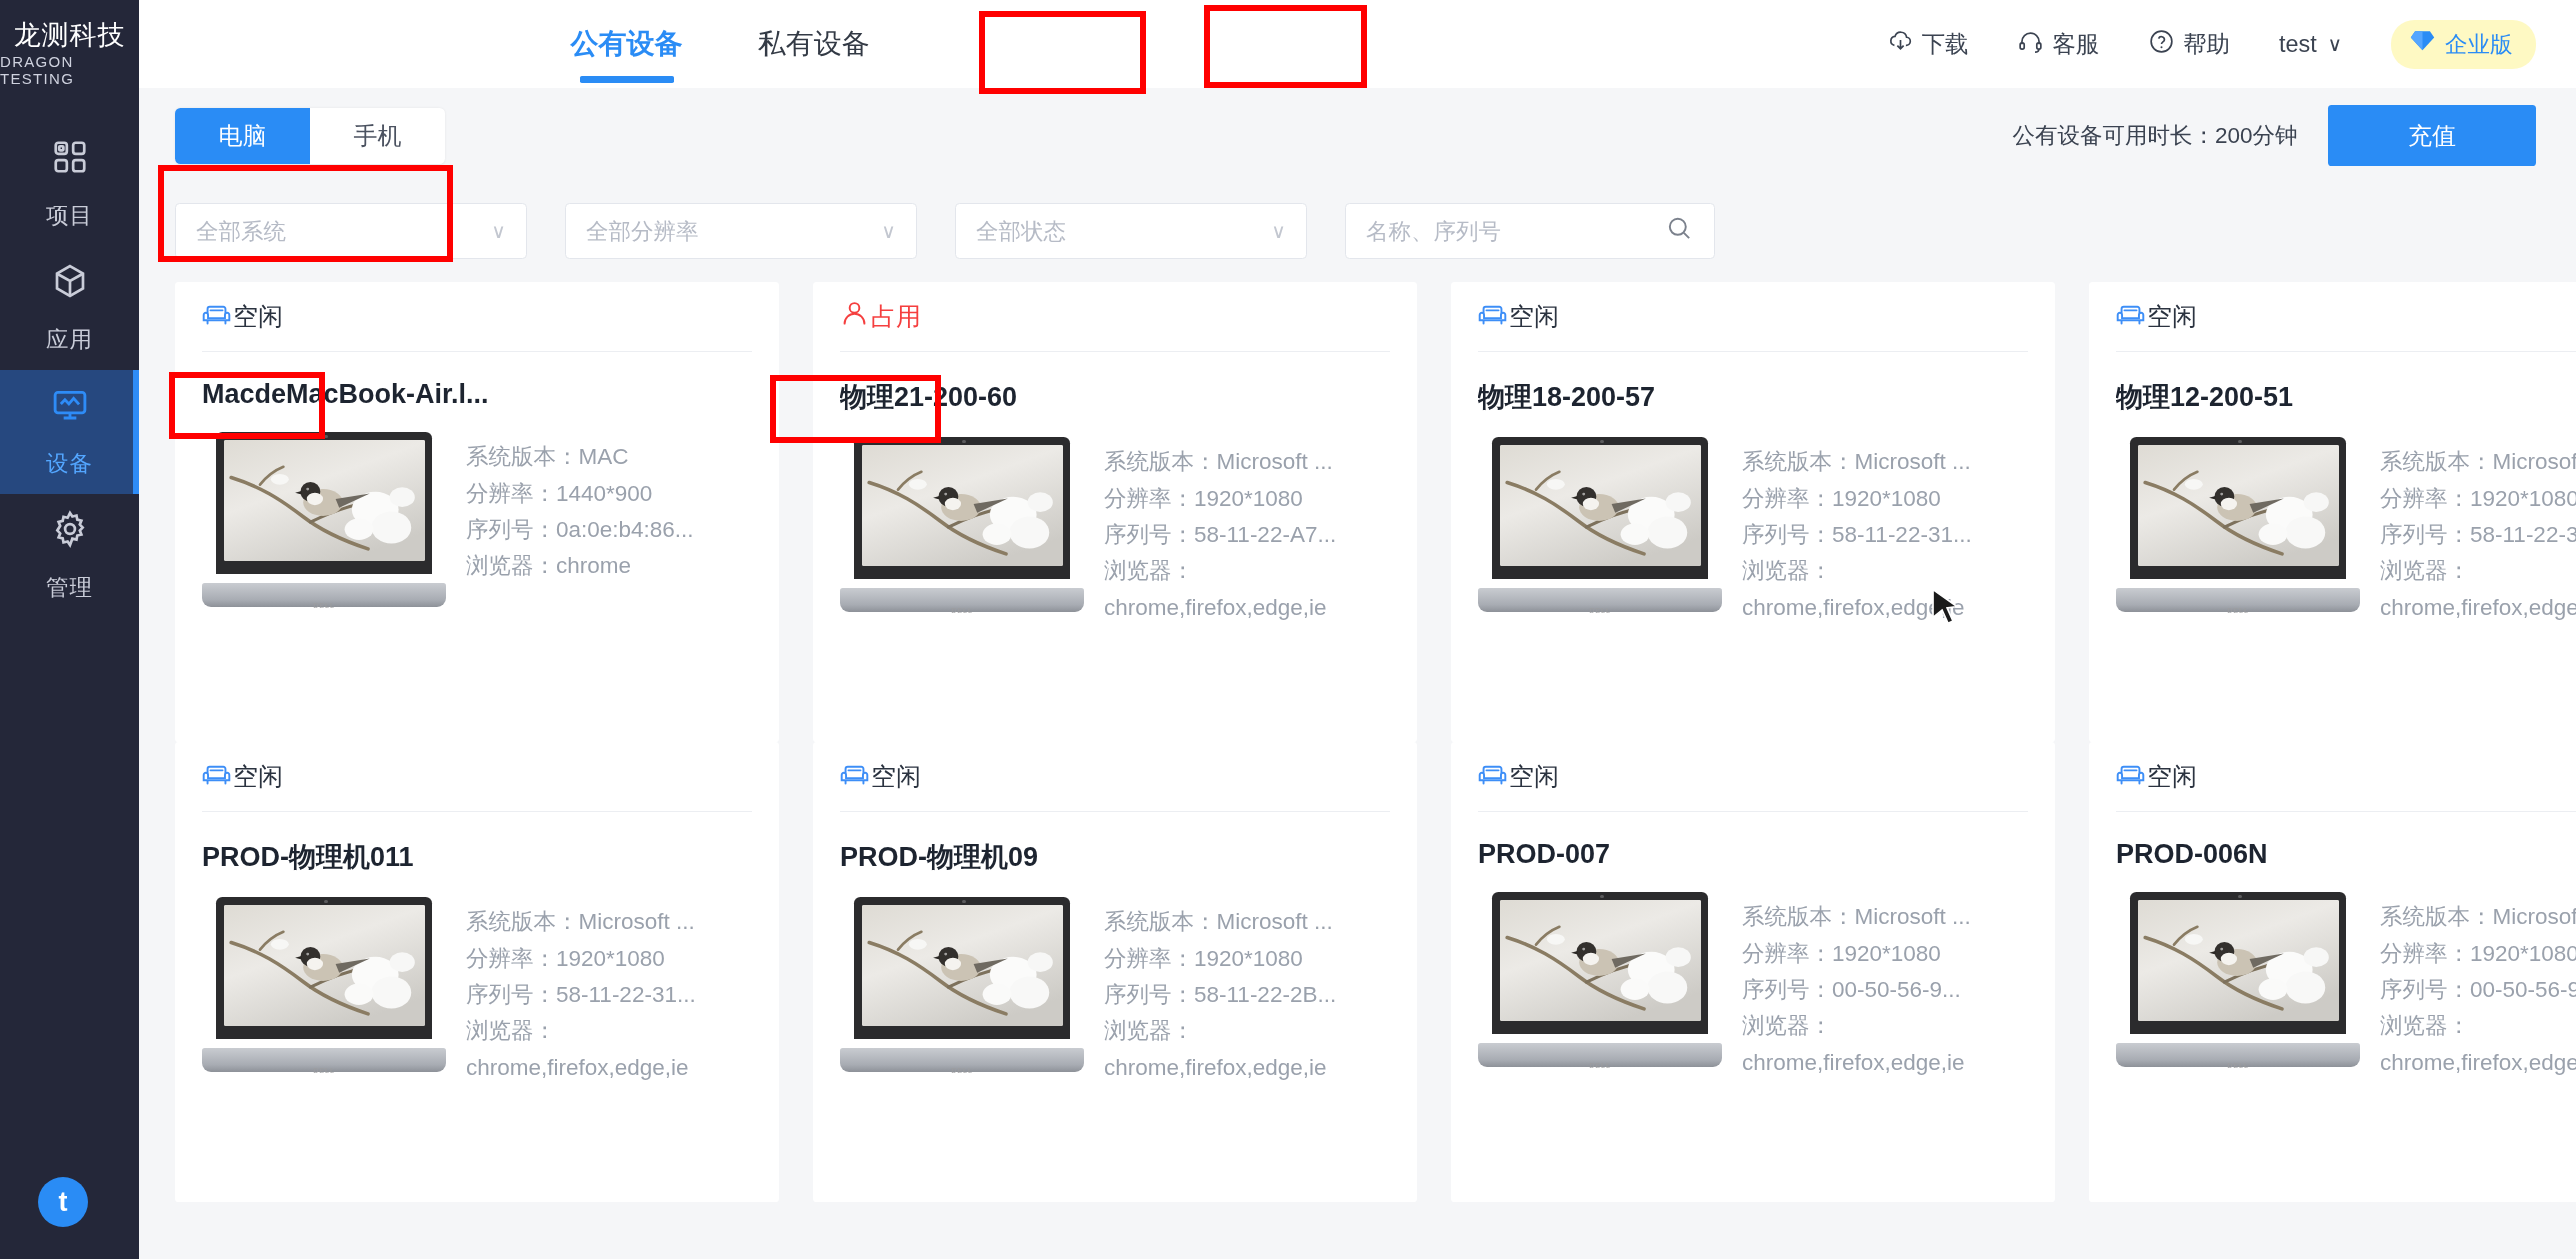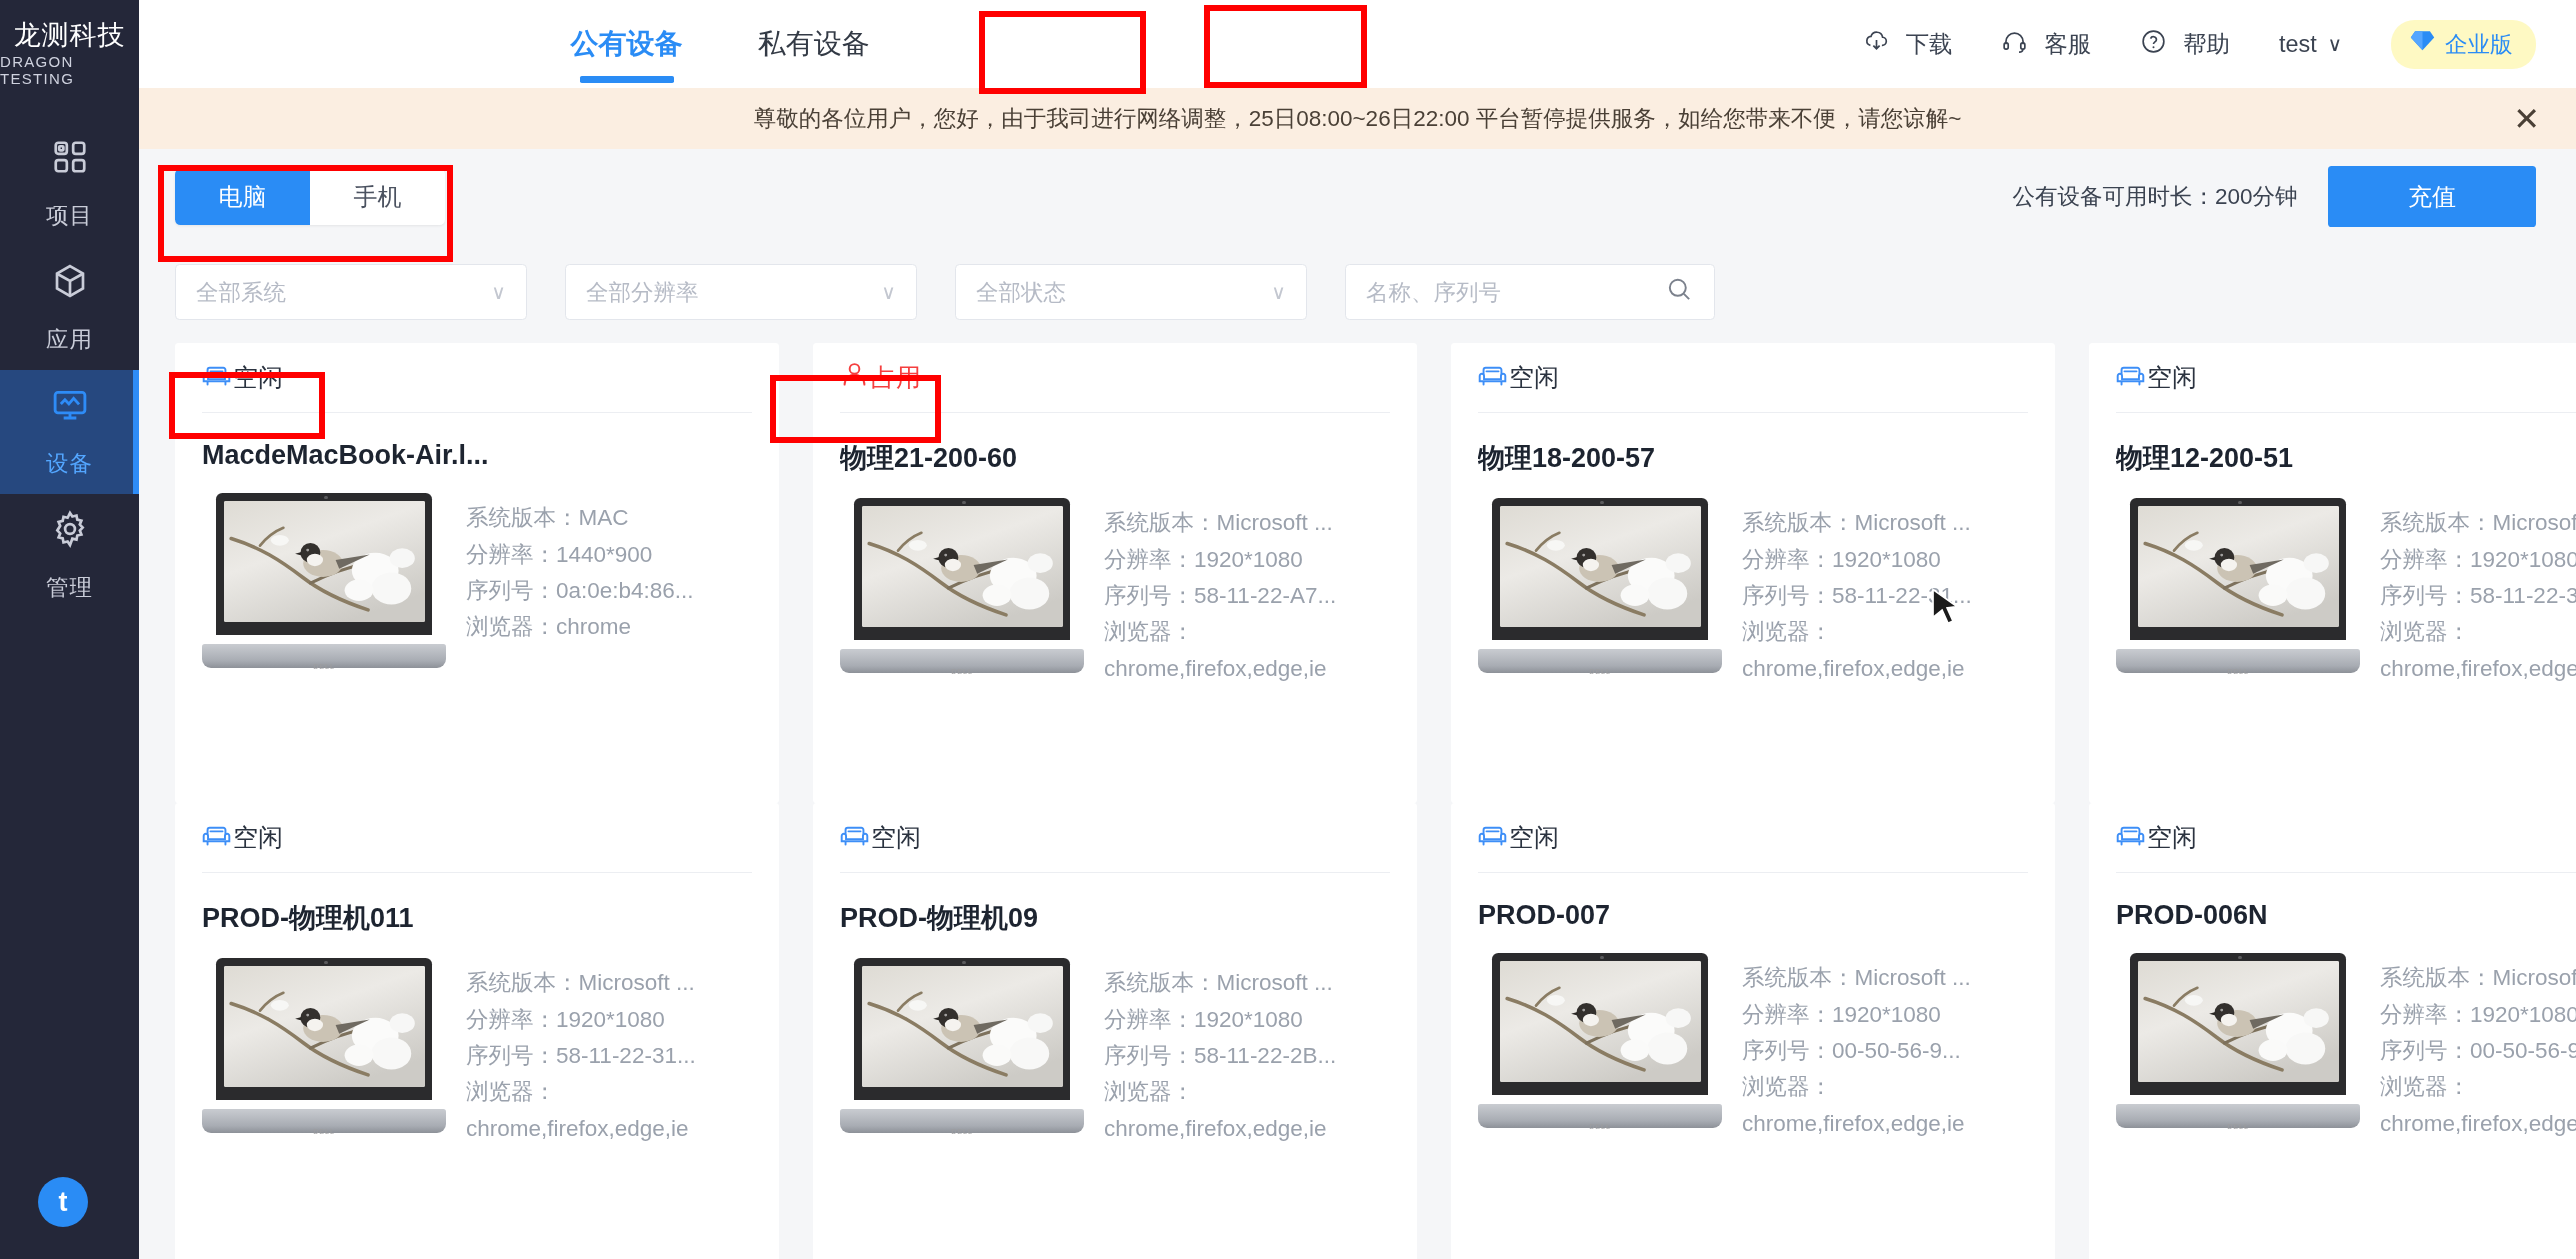--- a/index.html
+++ b/index.html
@@ -78,21 +78,21 @@
   .tab.active { color: #2a8cf5; font-weight: 600; }
   .tab.active::after {
     content: ""; position: absolute; left: 50%; transform: translateX(-50%);
     bottom: 5.4px; width: 94px; height: 6.3px; background: #2a8cf5; border-radius: 1.8px;
   }
   .top-right {
     margin-left: auto; display: flex; align-items: center;
     gap: 49px; padding-right: 40px;
   }
   .top-link {
-    display: flex; align-items: center; gap: 16px;
+    display: flex; align-items: center; gap: 8px;
     font-size: 23.4px; color: #3b4351; cursor: pointer;
   }
   .top-link svg { stroke: #3b4351; fill: none; }
   .user-menu {
     display: flex; align-items: center; gap: 10.8px;
     font-size: 23.4px; color: #3b4351; cursor: pointer;
   }
   .ent-badge {
     display: flex; align-items: center; gap: 9px;
     background: #fef9c3; color: #2a8cf5; font-size: 22.5px;
@@ -325,24 +325,20 @@
             <svg width="27" height="23.4" viewBox="0 0 24 22">
               <path d="M5 2h14l4 6-11 12L1 8z" fill="#2a8cf5"></path>
               <path d="M5 2h7v18L1 8z" fill="#55a6ff"></path>
             </svg>
           </span>
           <span>企业版</span>
         </div>
       </div>
     </div>
 
-    <div class="banner">
-      <span>尊敬的各位用户，您好，由于我司进行网络调整，25日08:00~26日22:00 平台暂停提供服务，如给您带来不便，请您谅解~</span>
-      <span class="banner-close">✕</span>
-    </div>
 
     <div class="controls">
       <div class="segmented">
         <div class="seg active">
           <span>电脑</span>
         </div>
         <div class="seg">
           <span>手机</span>
         </div>
       </div>

